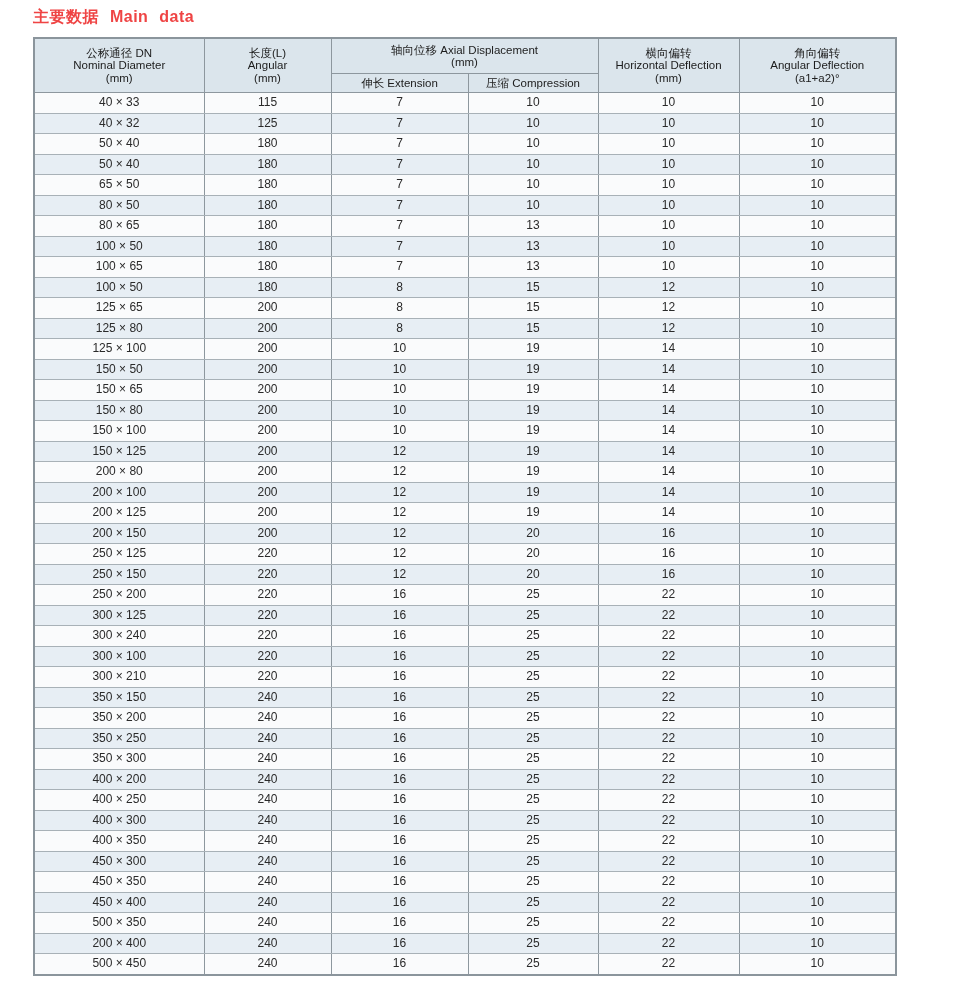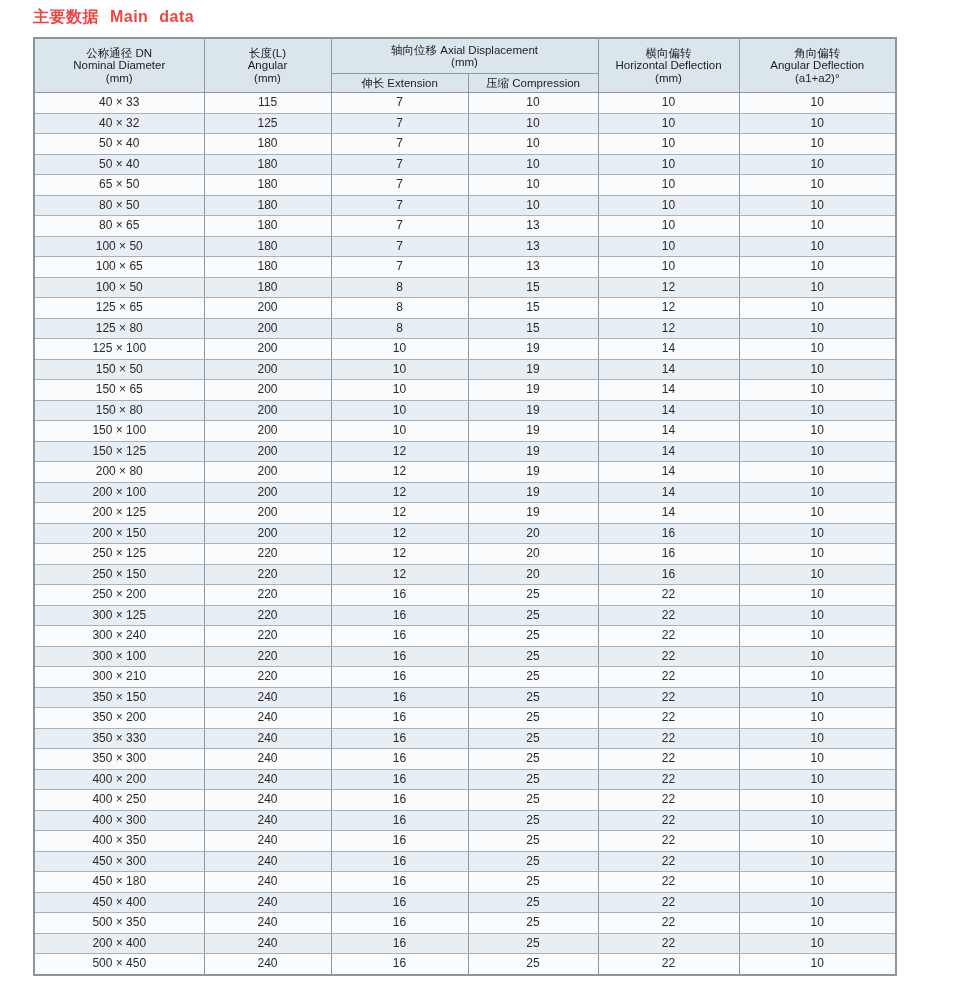--- a/index.html
+++ b/index.html
@@ -358,21 +358,21 @@
         </tr>
         <tr>
           <td>350 × 200</td>
           <td>240</td>
           <td>16</td>
           <td>25</td>
           <td>22</td>
           <td>10</td>
         </tr>
         <tr class="alt">
-          <td>350 × 330</td>
+          <td>350 × 250</td>
           <td>240</td>
           <td>16</td>
           <td>25</td>
           <td>22</td>
           <td>10</td>
         </tr>
         <tr>
           <td>350 × 300</td>
           <td>240</td>
           <td>16</td>
@@ -414,21 +414,21 @@
         </tr>
         <tr class="alt">
           <td>450 × 300</td>
           <td>240</td>
           <td>16</td>
           <td>25</td>
           <td>22</td>
           <td>10</td>
         </tr>
         <tr>
-          <td>450 × 180</td>
+          <td>450 × 350</td>
           <td>240</td>
           <td>16</td>
           <td>25</td>
           <td>22</td>
           <td>10</td>
         </tr>
         <tr class="alt">
           <td>450 × 400</td>
           <td>240</td>
           <td>16</td>

